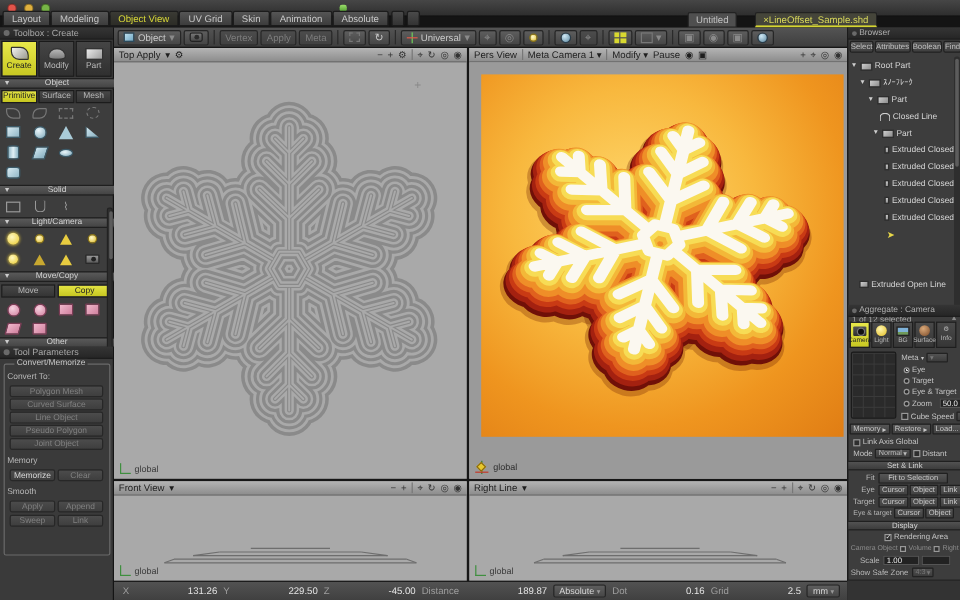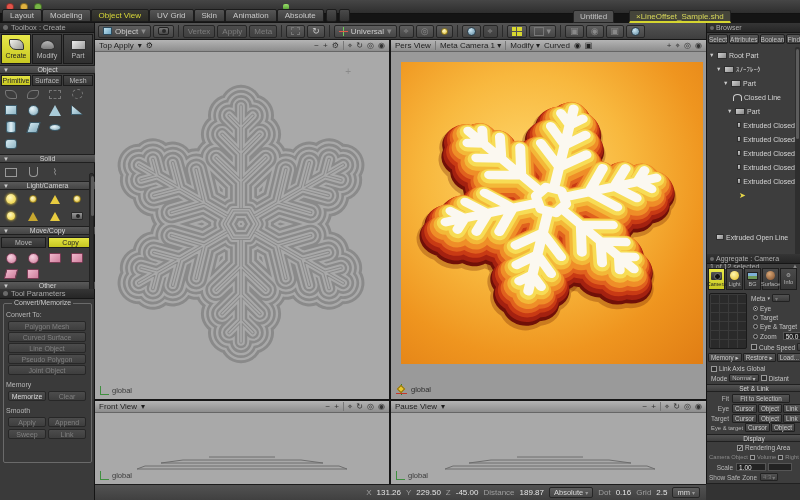--- a/index.html
+++ b/index.html
@@ -183,21 +183,21 @@
     height:9px; padding:0 2px; display:flex; align-items:center; justify-content:center; border-radius:1px; white-space:nowrap; }
   .ag-hdr { position:absolute; left:0; width:94px; height:8px; background:linear-gradient(#525252,#3c3c3c);
     border-top:1px solid #202020; border-bottom:1px solid #202020; font-size:6.5px; color:#d4d4d4;
     display:flex; align-items:center; justify-content:center; }
   .ag-lbl { position:absolute; font-size:6.5px; color:#b8b8b8; text-align:right; white-space:nowrap; }
 
   
   #statusbar { left:95px; top:484px; width:611px; height:16px; background:linear-gradient(#525252,#404040);
     border-top:1px solid #1c1c1c; display:flex; align-items:center; justify-content:flex-end; gap:5px; padding-right:6px;
     font-size:8px; }
-  #statusbar .lb { color:#9e9e9e; } #statusbar .vl { color:#e4e4e4; }
+  #statusbar .lb { color:#9e9e9e; } #statusbar .vl { color:#e4e4e4;margin-left:44px; }
   .sb-btn { background:linear-gradient(#5e5e5e,#474747); border:1px solid #262626; border-radius:2px;
     color:#d8d8d8; font-size:7.5px; padding:0 4px; height:11px; display:flex; align-items:center; gap:2px; }
   #br-corner { position:absolute; left:706px; top:484px; width:94px; height:16px; background:#333; }
 </style>
 </head>
 <body>
 
 <div id="stage">
 
   <div id="titlebar" class="abs">
@@ -550,21 +550,21 @@
       </div>
     </div>
 
     <div class="vp" style="left:296px;top:0;width:315px;height:359px;">
       <div class="vp-hdr">
         <span>Pers View</span>
         <span class="sep"></span>
         <span><span>Meta Camera 1</span> ▾</span>
         <span class="sep"></span>
         <span><span>Modify</span> ▾</span>
-        <span>Curved</span>
+        <span>Pause</span>
         <span>◉</span>
         <span>▣</span>
         <span class="rt">
           <span>+</span>
           <span>⌖</span>
           <span>◎</span>
           <span>◉</span>
         </span>
       </div>
       <div id="pers-canvas">
@@ -635,21 +635,21 @@
         </g>
       </svg>
       <div class="global-tag">
         <span class="gax"></span>
           <span>global</span>
       </div>
     </div>
 
     <div class="vp" style="left:296px;top:361px;width:315px;height:83px;">
       <div class="vp-hdr">
-        <span>Pause View</span>
+        <span>Right Line</span>
         <span>▾</span>
         <span class="rt">
           <span>−</span>
           <span>+</span>
           <span class="sep"></span>
           <span>⌖</span>
           <span>↻</span>
           <span>◎</span>
           <span>◉</span>
         </span>

